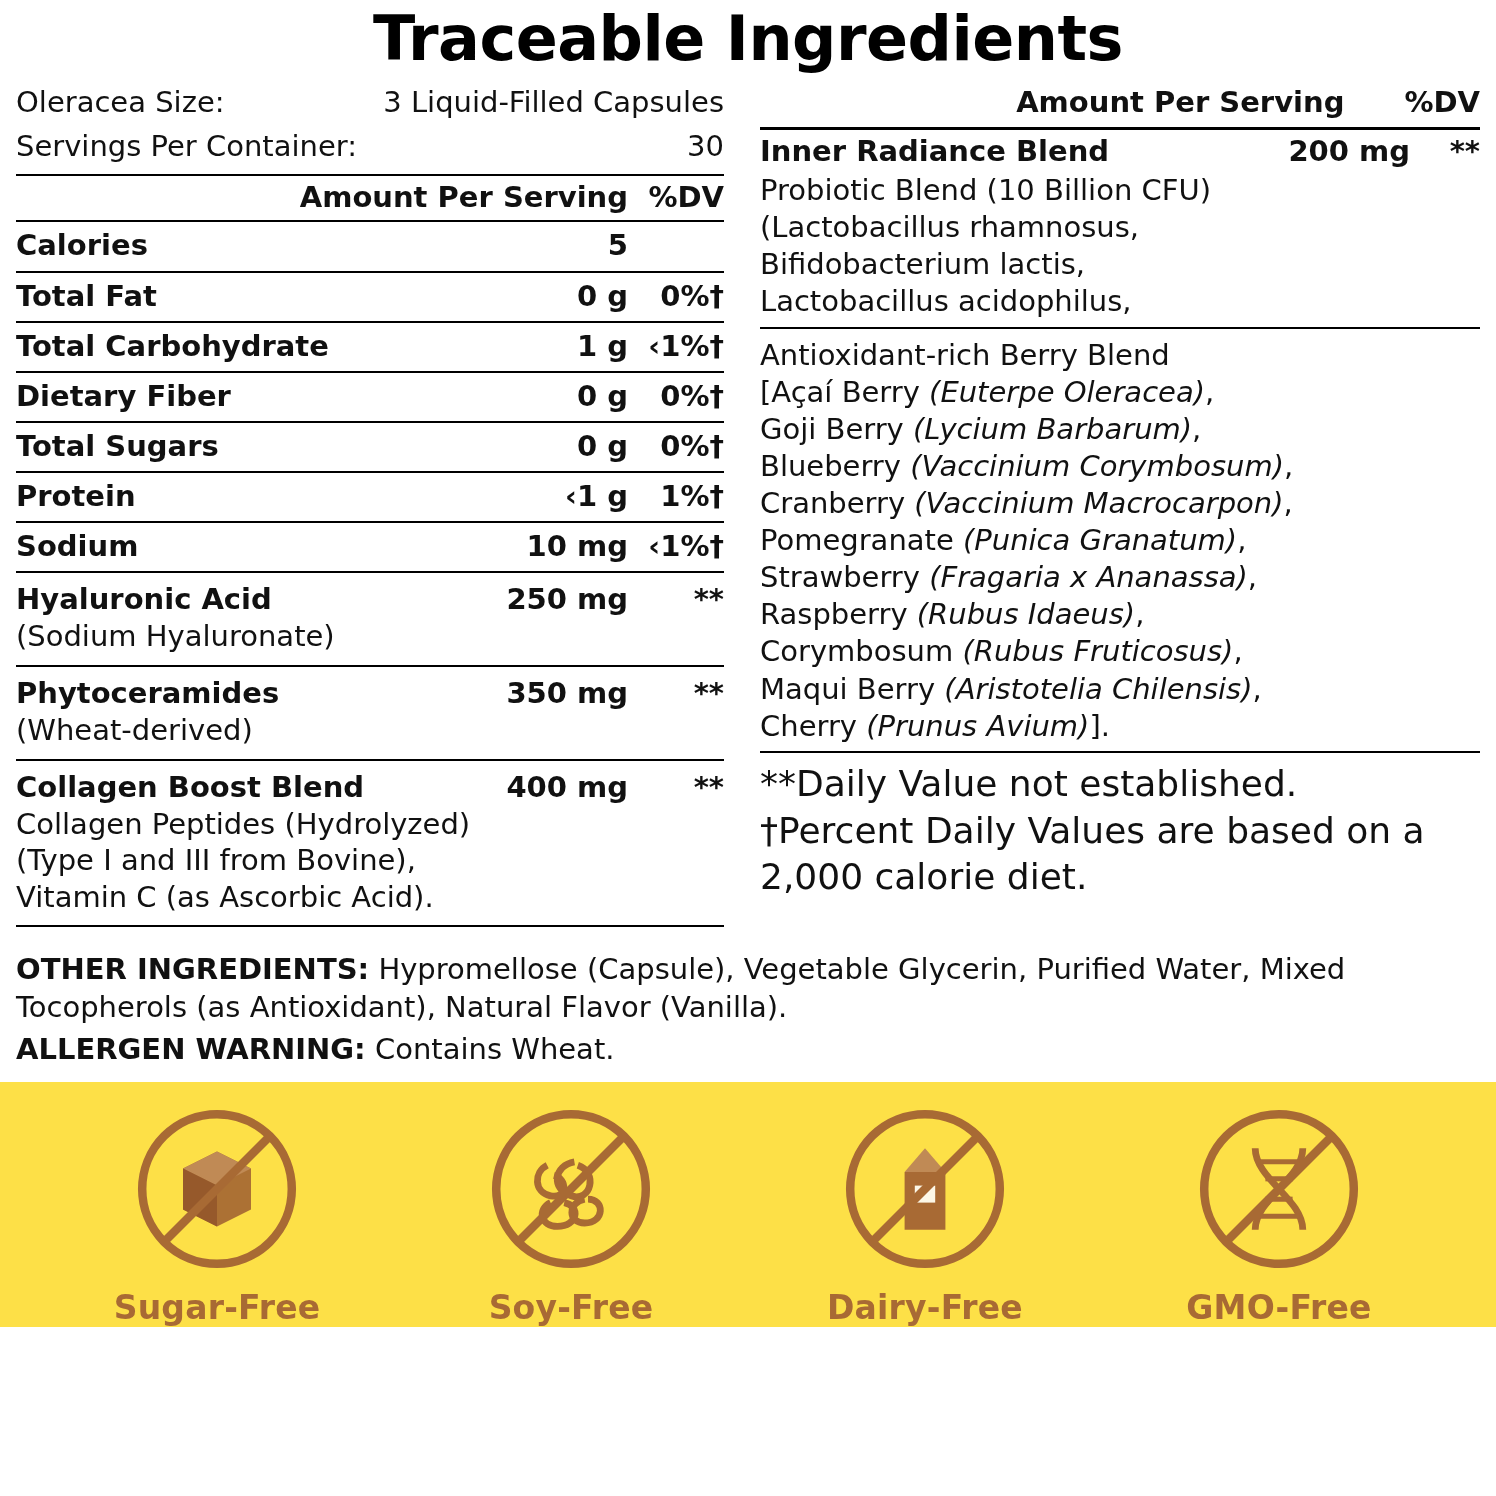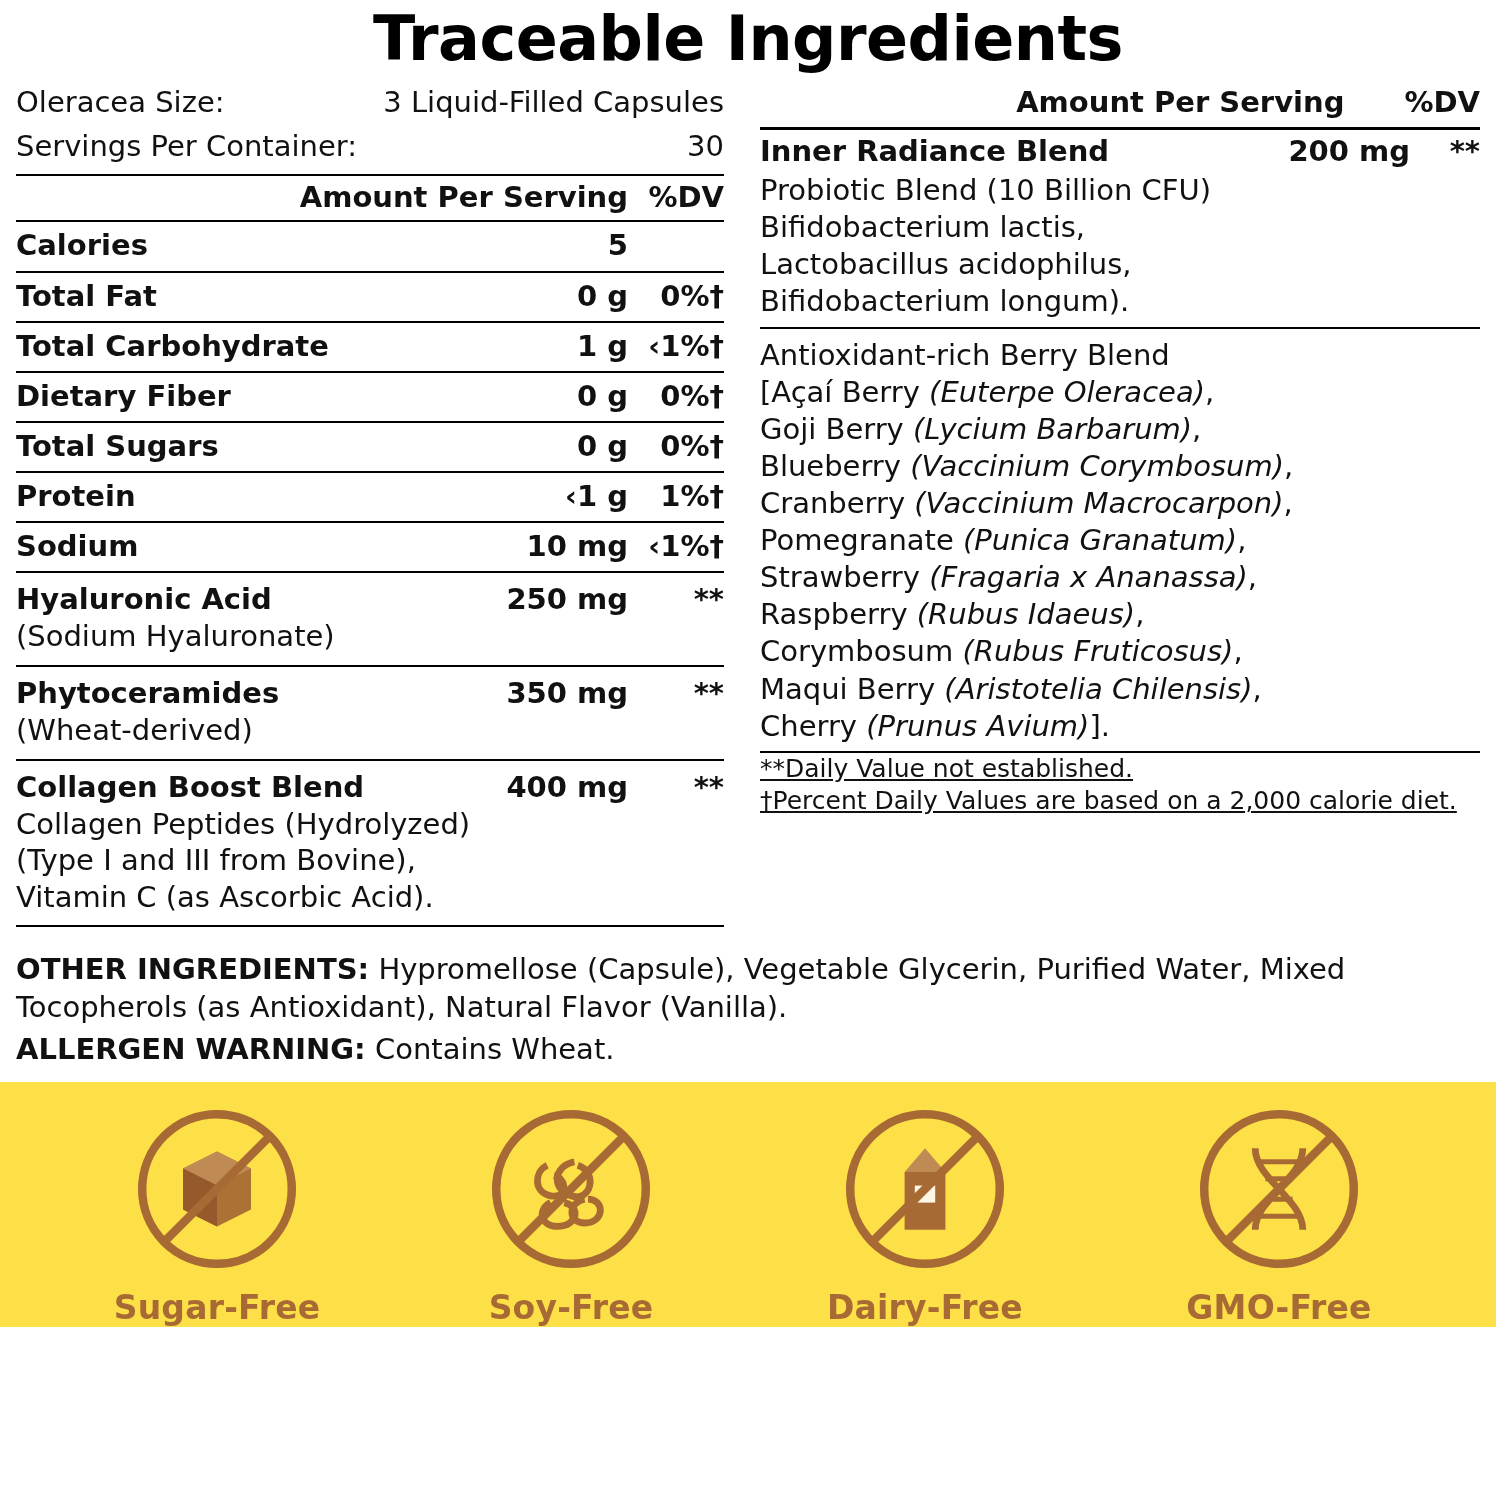--- a/index.html
+++ b/index.html
@@ -118,23 +118,23 @@
   .blend-head .bn { flex: 1; }
   .blend-head .ba { width: 160px; text-align: right; }
   .blend-head .bd { width: 70px; text-align: right; }
   .body-text {
     font-size: 29px;
     line-height: 1.28;
     padding: 2px 0 6px 0;
   }
   .body-text .it { font-style: italic; }
   .footnotes {
-    font-size: 25px;
+    font-size: 36px;
     line-height: 1.3;
-    text-decoration: underline;
+    padding-top: 8px;
   }
   .other {
     padding: 10px 16px 0 16px;
     font-size: 29px;
     line-height: 1.3;
   }
   .other p { margin: 4px 0 0 0; }
   .other .lbl { font-weight: bold; }
   .badges {
     margin-top: 14px;
@@ -274,23 +274,23 @@
       <div class="hline-strong"></div>
 
       <div class="blend-head">
         <span class="bn">Inner Radiance Blend</span>
         <span class="ba">200 mg</span>
         <span class="bd">**</span>
       </div>
 
       <div class="body-text" id="probiotic-text">
           <div>Probiotic Blend (10 Billion CFU)</div>
+          <div>(Lactobacillus rhamnosus,</div>
           <div>Bifidobacterium lactis,</div>
           <div>Lactobacillus acidophilus,</div>
-          <div>Bifidobacterium longum).</div>
         </div>
 
       <div class="hline"></div>
 
       <div class="body-text" style="padding-top:8px;">
         <div>Antioxidant-rich Berry Blend</div>
         <div id="berry-list">
             <div><span>[Açaí Berry </span><span class="it">(Euterpe Oleracea)</span><span>,</span></div>
             <div><span>Goji Berry </span><span class="it">(Lycium Barbarum)</span><span>,</span></div>
             <div><span>Blueberry </span><span class="it">(Vaccinium Corymbosum)</span><span>,</span></div>

